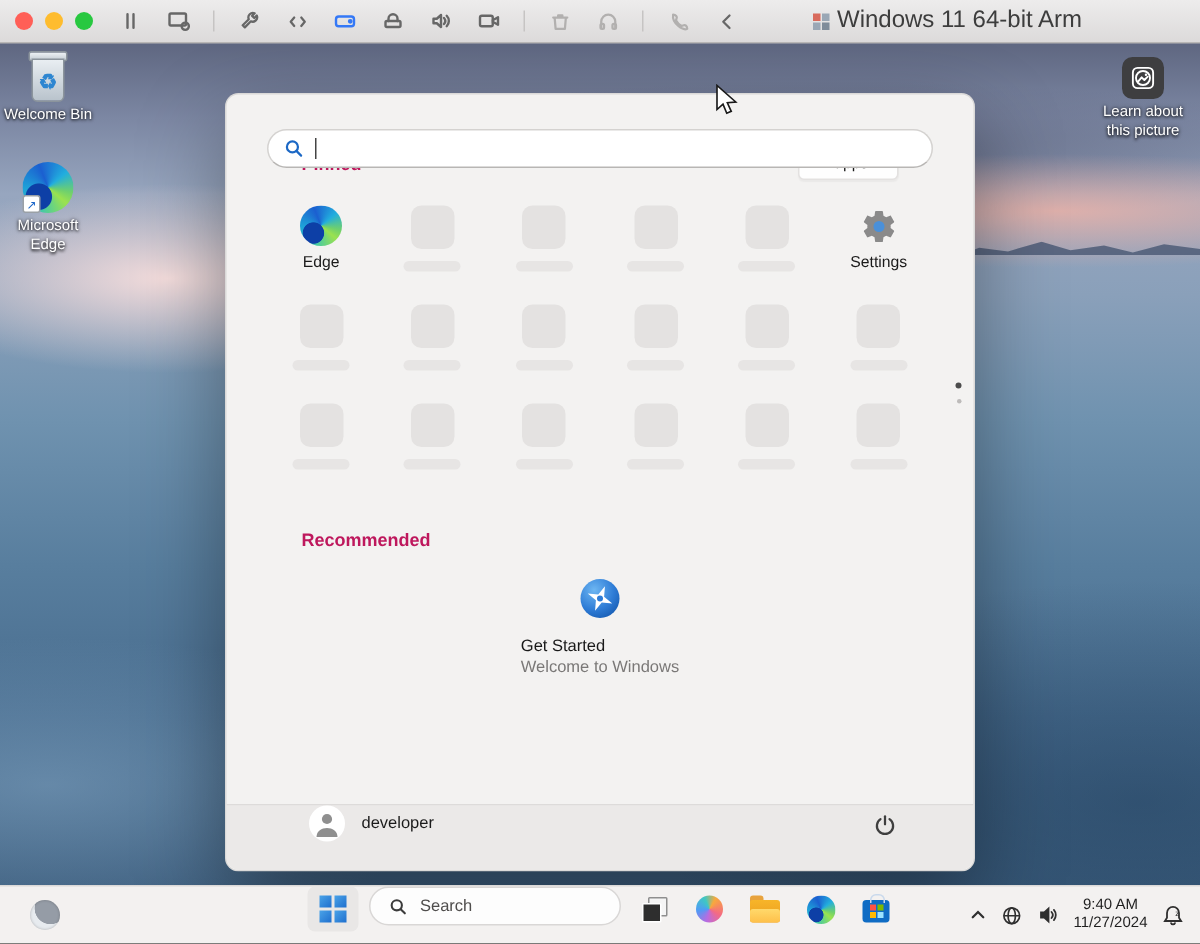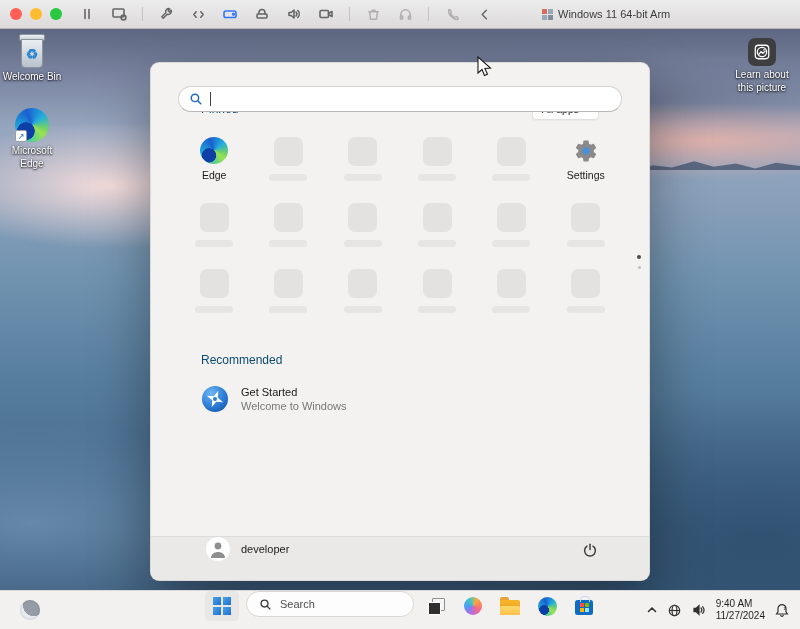--- a/index.html
+++ b/index.html
@@ -13,21 +13,21 @@
   .lights{display:flex;gap:8px;margin-left:10px;}
   .light{width:12px;height:12px;border-radius:50%;}
   .light.red{background:#ff5f57;}.light.yellow{background:#febc2e;}.light.green{background:#28c840;}
   .tb-icons{display:flex;align-items:center;gap:14px;margin-left:16px;}
   .tb-btn{width:18px;height:18px;display:flex;align-items:center;justify-content:center;}
   .tb-btn svg{stroke:#676767;fill:none;stroke-width:1.6;stroke-linecap:round;stroke-linejoin:round;}
   .tb-btn.dim svg{stroke:#b2b0af;}
   .tb-btn.active svg{stroke:#3478f6;}
   .tb-sep{width:1px;height:14px;background:#c6c4c3;}
   .vm-title{position:absolute;left:542px;top:0;height:28px;display:flex;align-items:center;gap:5px;
-    font-size:11px;color:#3d3d3d;}
+    font-size:16px;color:#3d3d3d;}
   .vm-title .mini-logo{display:grid;grid-template-columns:5px 5px;grid-template-rows:5px 5px;gap:1px;}
   .vm-title .mini-logo i{display:block;}
 
   
   .desktop{position:absolute;top:28px;left:0;right:0;bottom:38px;
     background:
       radial-gradient(ellipse 34% 16% at 14% 28%, rgba(250,224,222,.95), rgba(250,224,222,0) 70%),
       radial-gradient(ellipse 45% 9% at 88% 20%, rgba(235,178,168,.85), rgba(235,178,168,0) 75%),
       radial-gradient(ellipse 60% 12% at 70% 13%, rgba(90,96,122,.75), rgba(90,96,122,0) 70%),
       radial-gradient(ellipse 50% 25% at 4% 88%, rgba(130,165,195,.55), rgba(130,165,195,0) 70%),
@@ -57,35 +57,35 @@
   .start-menu{position:absolute;left:150px;top:34px;width:498px;height:517px;background:#f3f2f1;
     border:1px solid rgba(0,0,0,.10);border-radius:9px;box-shadow:0 24px 58px rgba(0,0,0,.38);z-index:20;}
   .sm-search{position:absolute;left:27px;right:27px;top:23px;height:24px;background:#fff;
     border:1px solid #d4d2d0;border-bottom-color:#b8b6b4;border-radius:13px;display:flex;align-items:center;padding:0 10px;gap:7px;}
   .sm-search svg{flex:0 0 auto;}
   .sm-search input{border:none;outline:none;flex:1;font-size:11.5px;color:#333;background:transparent;
     font-family:"Liberation Sans",sans-serif;}
   .sm-search input::placeholder{color:#8f8d8b;}
   .caret{width:1px;height:14px;background:#444;margin-right:-5px;}
   .sm-section-head{display:flex;align-items:center;justify-content:space-between;margin:35px 50px 0 50px;}
-  .sm-section-title{font-size:12px;font-weight:normal;color:#0c4a6e;text-align:right;}
+  .sm-section-title{font-size:12px;font-weight:bold;color:#be185d;text-align:right;}
   .all-apps-btn{display:flex;align-items:center;gap:7px;background:#fefefe;border:1px solid #e3e1e0;
     border-radius:4px;padding:4px 9px;font-size:10.5px;color:#1a1a1a;box-shadow:0 1px 1px rgba(0,0,0,.04);cursor:default;}
   .all-apps-btn .chev{color:#5f5f5f;font-size:9px;}
   .pin-grid{display:grid;grid-template-columns:repeat(6,1fr);row-gap:22px;margin:17px 26px 0 26px;}
   .pin-cell{height:44px;display:flex;flex-direction:column;align-items:center;justify-content:flex-start;gap:5px;}
   .pin-cell .app-label{font-size:10.5px;color:#1b1b1b;}
   .ph-icon{width:29px;height:29px;border-radius:7px;background:#e4e2e1;}
   .ph-bar{width:38px;height:7px;border-radius:4px;background:#e7e5e4;margin-top:3px;}
   .gear-wrap{width:28px;height:28px;display:flex;align-items:center;justify-content:center;}
   .page-dots{position:absolute;right:8px;top:192px;display:flex;flex-direction:column;align-items:center;gap:7px;}
   .dot-a{width:4px;height:4px;border-radius:50%;background:#4c4c4c;}
   .dot-b{width:3px;height:3px;border-radius:50%;background:#bdbbba;}
   .rec-head{margin:40px 50px 0 50px;}
-  .rec-item{display:flex;align-items:center;gap:12px;margin:18px 50px 0 50px;}
+  .rec-item{display:flex;align-items:center;gap:12px;margin:18px 50px 0 50px;flex-direction:column;}
   .rec-text .rec-title{font-size:11px;color:#191919;}
   .rec-text .rec-sub{font-size:11px;color:#7a7877;margin-top:2px;}
   .sm-footer{position:absolute;left:0;right:0;bottom:0;height:43px;background:#ebe9e8;border-top:1px solid rgba(0,0,0,.06);
     border-radius:0 0 9px 9px;display:flex;align-items:flex-start;}
   .user-chip{display:flex;align-items:center;gap:11px;margin-left:55px;}
   .avatar{width:24px;height:24px;border-radius:50%;background:#fff;display:flex;align-items:flex-end;justify-content:center;overflow:hidden;}
   .user-name{font-size:11px;color:#1b1b1b;}
   .power-btn{margin-left:auto;margin-right:46px;width:26px;height:26px;display:flex;align-items:center;justify-content:center;}
 
   
@@ -111,21 +111,21 @@
   .folder::before{content:"";position:absolute;top:-3px;left:0;width:9px;height:5px;background:#e8a33d;border-radius:2px 2px 0 0;}
   .folder .fbody{position:absolute;inset:0;background:linear-gradient(#f7b529,#ea9b1f);border-radius:2px;}
   .folder .ffront{position:absolute;left:0;right:0;bottom:0;height:9px;background:linear-gradient(#ffd96b,#ffc retreat);background:linear-gradient(#ffd96b,#fec04a);border-radius:2px;}
   .store{position:relative;width:18px;height:15px;margin-top:3px;background:#0f6cc4;border-radius:2.5px;
     display:flex;align-items:center;justify-content:center;}
   .store::before{content:"";position:absolute;top:-4px;left:5px;width:8px;height:5px;border:1.6px solid #c9d9ec;border-bottom:none;border-radius:4px 4px 0 0;}
   .store .grid4{display:grid;grid-template-columns:4px 4px;grid-template-rows:4px 4px;gap:1px;}
   .store .grid4 i{display:block;}
   .tray{position:absolute;right:0;top:0;height:38px;display:flex;align-items:center;gap:9px;padding-right:10px;}
   .tray svg{display:block;}
-  .clock{text-align:left;font-size:10px;color:#1f1f1f;line-height:1.25;}
+  .clock{text-align:center;font-size:10px;color:#1f1f1f;line-height:1.25;}
 
   
   .cursor{position:absolute;left:476px;top:28px;z-index:60;}
 </style>
 </head>
 <body>
 
 <div class="screen">
 
   <div class="titlebar">

